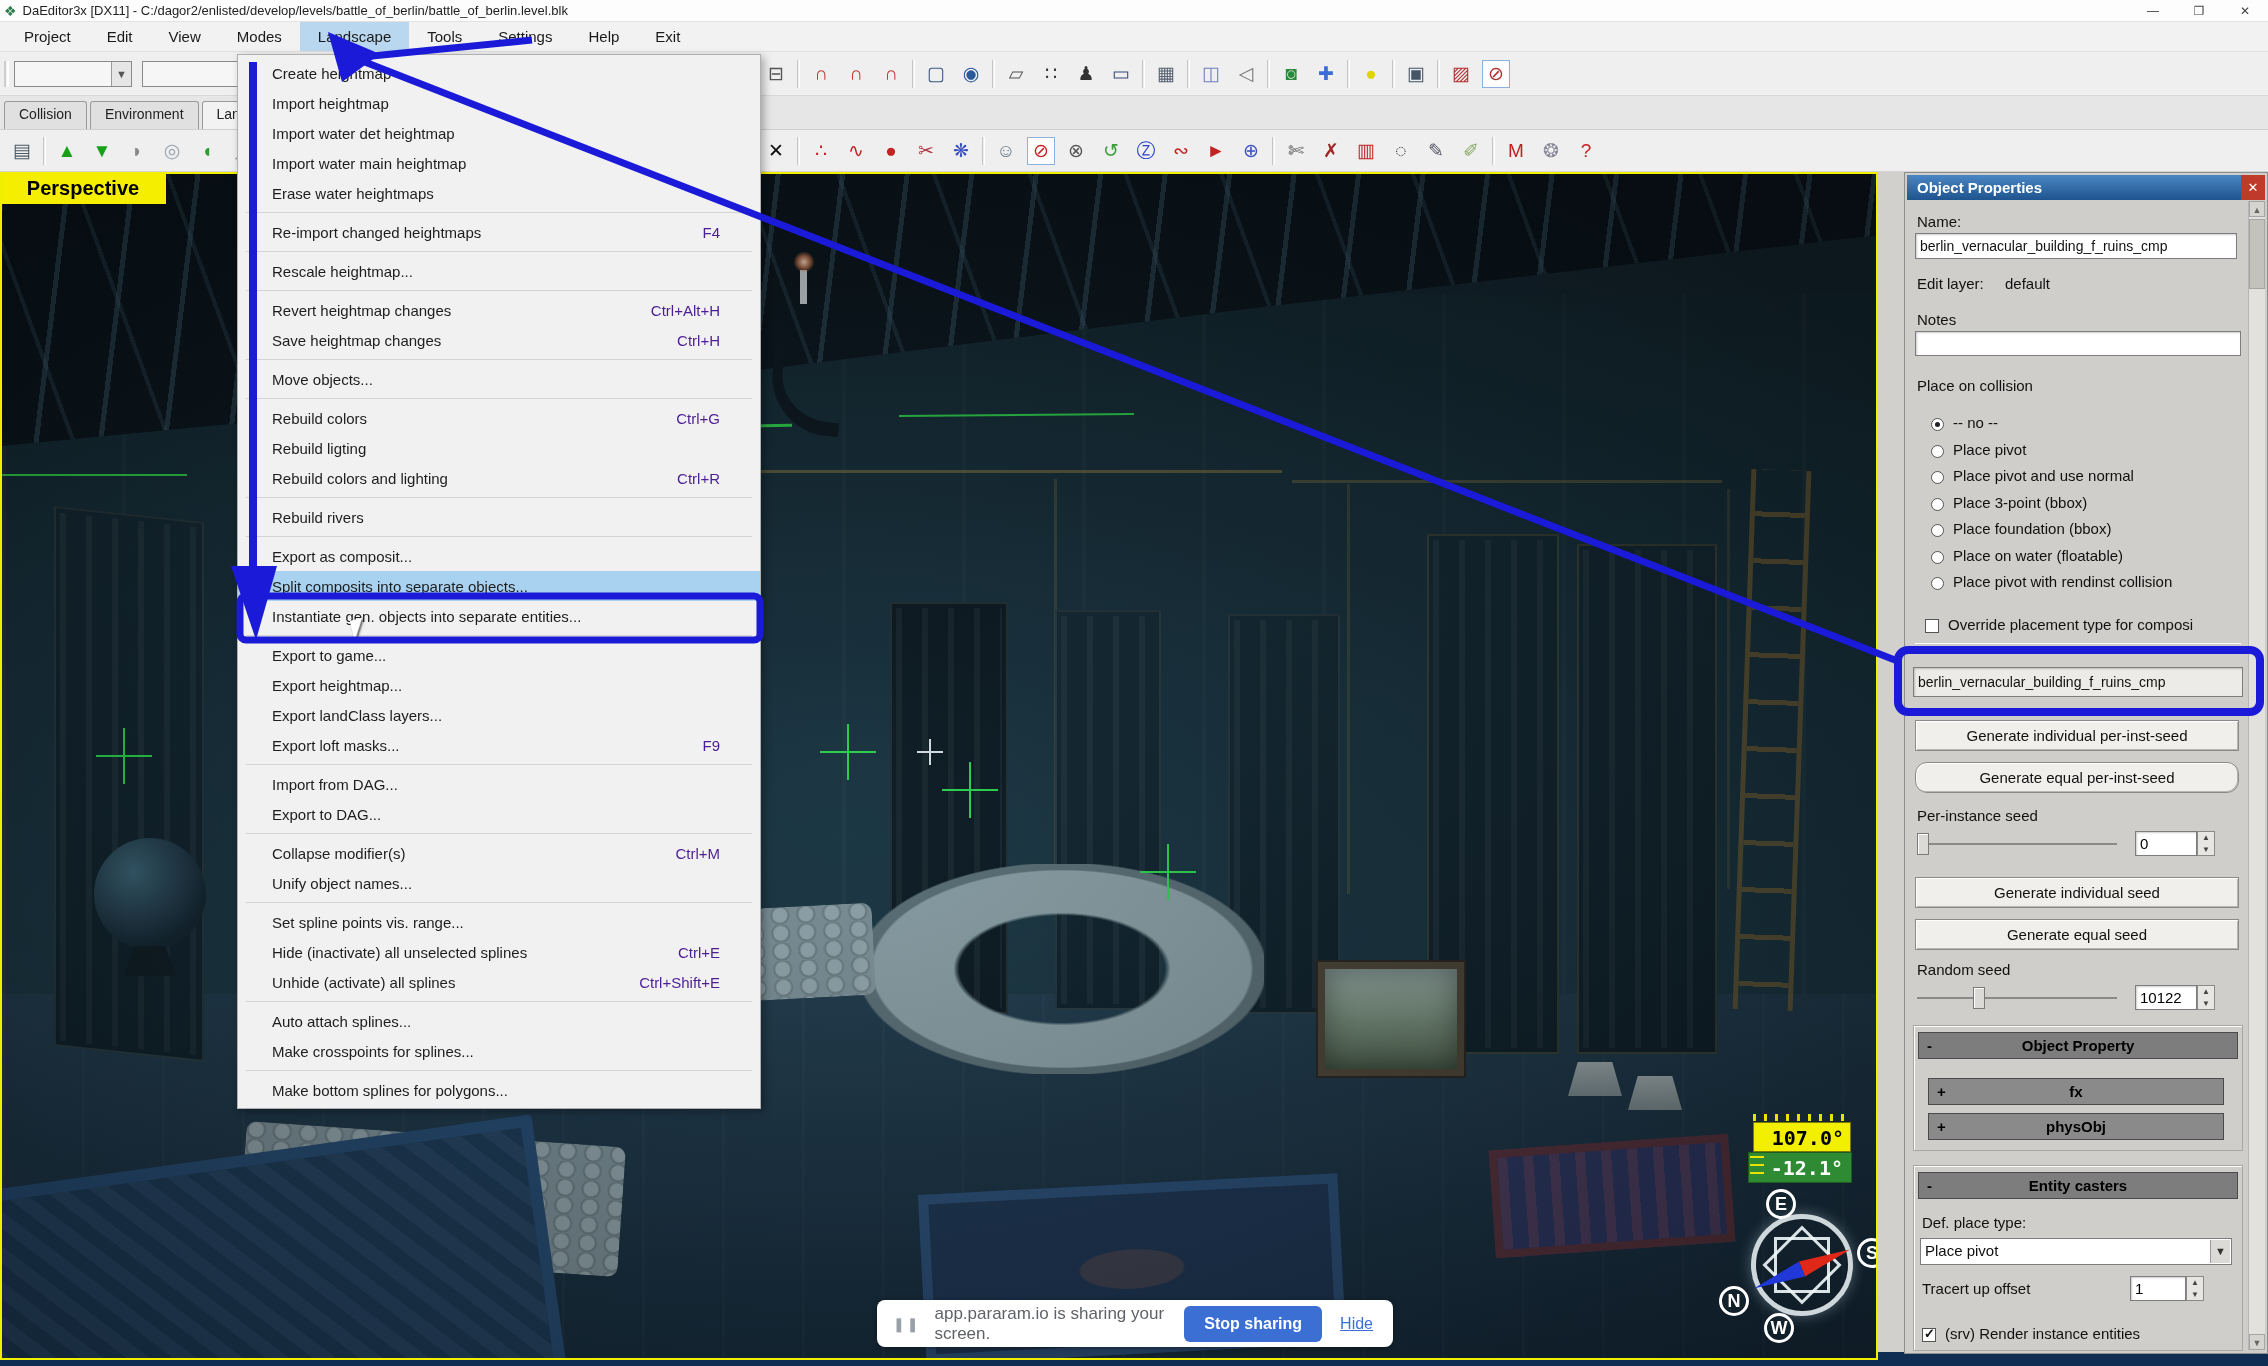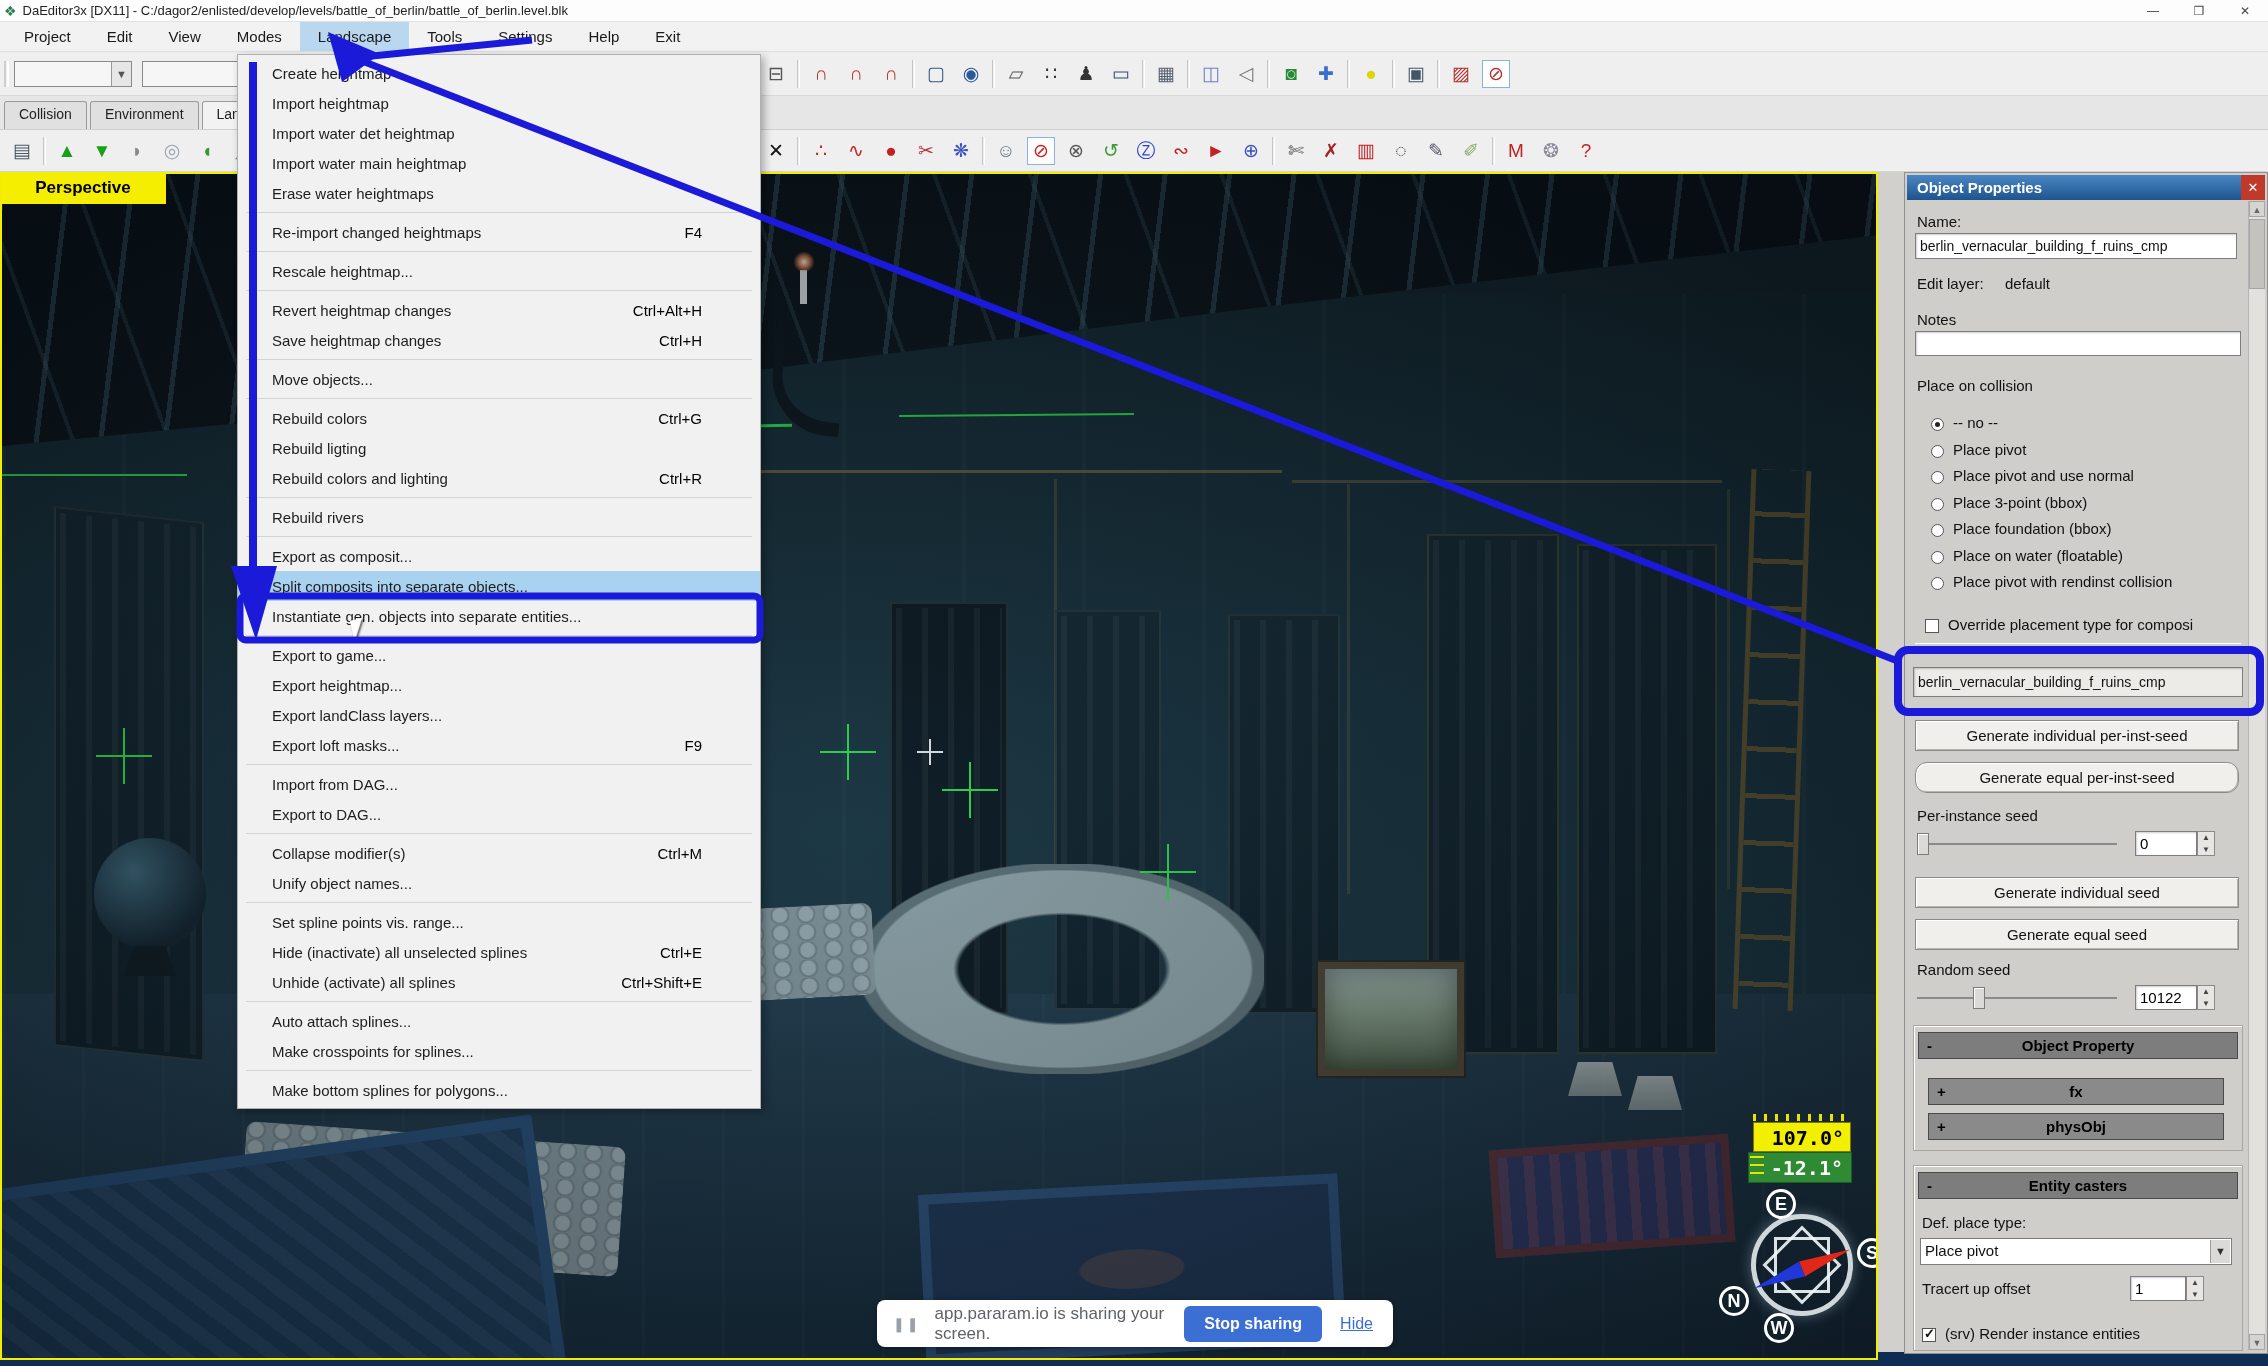--- a/index.html
+++ b/index.html
@@ -34,29 +34,29 @@
   .tbi.gap { width:3px; height:28px; border-left:1px solid #c6c6c6; border-right:1px solid #fff; }
   .tbi i { font-style:normal; }
   .tabs { display:flex; padding:5px 0 0 4px; height:100%; }
   .tab { padding:4px 14px 0 14px; margin-right:3px; font-size:14px; background:#e0e0e0; border:1px solid #9a9a9a; border-bottom:none; border-radius:3px 3px 0 0; color:#222; }
   .tab.active { background:#f2f2f2; font-weight:normal; }
 
   
   .ddmenu { position:absolute; left:237px; top:54px; width:524px; z-index:50; background:#f1f1f1; border:1px solid #b0b0b0; box-shadow:3px 3px 8px rgba(0,0,0,.3); padding:3px 0; }
   .dd-item { position:relative; height:30px; display:flex; align-items:center; font-size:15px; color:#1d1d1d; }
   .dd-item .dd-label { padding-left:34px; flex:1; white-space:nowrap; }
-  .dd-item .dd-sc { padding-right:58px; color:#000000; }
+  .dd-item .dd-sc { padding-right:40px; color:#4c1d95; }
   .dd-item.hl { background:#a9d2f0; }
   .dd-item.sep { margin-bottom:9px; }
   .dd-item.sep::after { content:''; position:absolute; left:8px; right:8px; bottom:-5px; height:1px; background:#d4d4d4; }
 
   
   .viewport { position:absolute; left:0; top:172px; width:1878px; height:1188px; border:2px solid #f2ee00; background:#14242e; z-index:1; overflow:hidden; }
   .scene { position:absolute; inset:0; }
-  .persp { position:absolute; left:-2px; top:-2px; width:166px; height:32px; background:#f5ee00; color:#000; font-weight:bold; font-size:17px; display:flex; align-items:center; justify-content:center; z-index:20; }
+  .persp { position:absolute; left:-2px; top:-2px; width:166px; height:32px; background:#f5ee00; color:#000; font-weight:bold; font-size:20px; display:flex; align-items:center; justify-content:center; z-index:20; }
   .vwall { position:absolute; left:0; top:120px; width:100%; height:760px; background:linear-gradient(180deg,#13262f 0%,#17303c 55%,#1a3541 100%); }
   .vwall::after { content:''; position:absolute; inset:0; background:repeating-linear-gradient(90deg, rgba(255,255,255,.025) 0 4px, transparent 4px 120px); }
   .vceil { position:absolute; left:0; top:0; width:100%; height:340px; background:#0a141b; clip-path:polygon(0 0,100% 0,100% 18%,66% 40%,34% 62%,0 80%);
            background-image:repeating-linear-gradient(97deg, rgba(70,105,125,.4) 0 5px, transparent 5px 64px), repeating-linear-gradient(70deg, rgba(70,105,125,.25) 0 4px, transparent 4px 90px); }
   .vfloor { position:absolute; left:0; top:820px; width:100%; height:368px; background:linear-gradient(180deg,#20394a,#152939); }
   .vfloor::after { content:''; position:absolute; inset:0; background:repeating-linear-gradient(90deg, rgba(255,255,255,.02) 0 3px, transparent 3px 80px); }
   .door { position:absolute; background:linear-gradient(180deg,#132630,#0e1e28); border:2px solid rgba(140,150,135,.18); }
   .door::after { content:''; position:absolute; inset:4px; background:repeating-linear-gradient(90deg, rgba(255,255,255,.05) 0 6px, transparent 6px 26px); }
   .goldtrim { position:absolute; background:rgba(155,132,62,.5); }
   .sandtex { background-color:#87989e; background-image:radial-gradient(circle at 10px 8px, #9fb0b5 0 7px, rgba(0,0,0,.15) 8px 9px, transparent 10px); background-size:26px 18px; border-radius:10px; }

